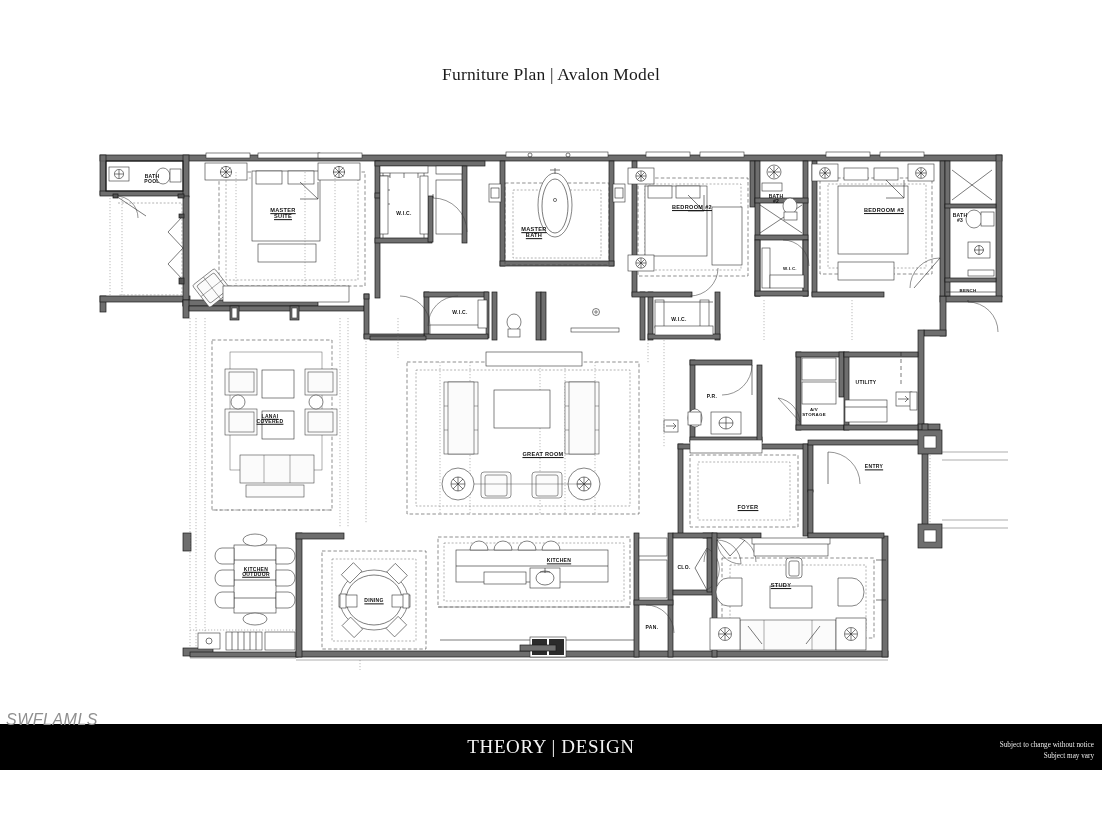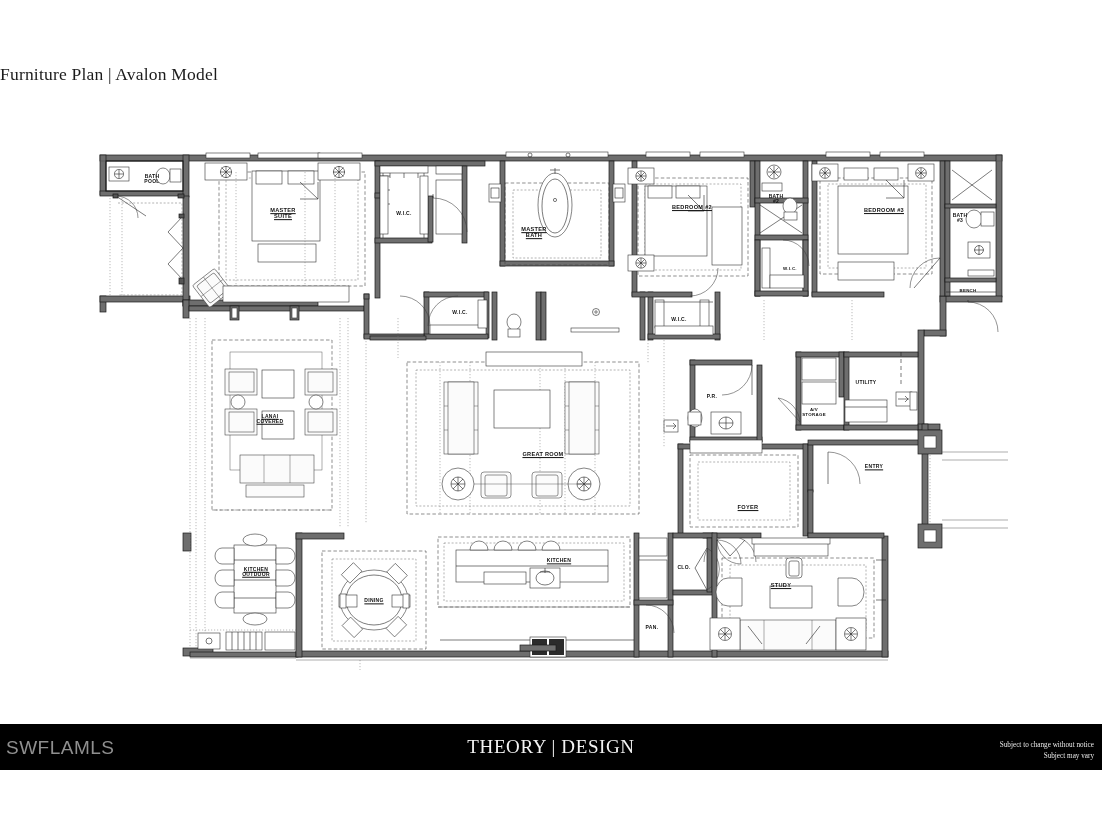--- a/index.html
+++ b/index.html
@@ -21,21 +21,21 @@
     width: 1102px;
     height: 826px;
     background: #ffffff;
   }
 
   
   #plan-title {
     position: absolute;
     left: 0; top: 64px;
     width: 1102px;
-    text-align: left;
+    text-align: center;
     font-family: "Liberation Serif", "DejaVu Serif", serif;
     font-size: 17.5px;
     letter-spacing: 0.2px;
     color: #1b1b1b;
     white-space: pre;
   }
 
   
   #plan-canvas {
     position: absolute;
@@ -69,26 +69,27 @@
     position: absolute;
     left: 0;
     top: 724px;
     width: 1102px;
     height: 46px;
     background: #000000;
   }
   #watermark-swflamls {
     position: absolute;
     left: 6px;
-    top: 738px;
+    top: 712px;
     font-family: "Liberation Sans", sans-serif;
-    font-size: 19px;
+    font-size: 16px;
     letter-spacing: 0.5px;
     color: #8f8f8f;
     line-height: 1;
+    font-style: italic;
   }
   #footer-brand {
     position: absolute;
     left: 0;
     top: 737px;
     width: 1102px;
     text-align: center;
     font-family: "Liberation Serif", "DejaVu Serif", serif;
     font-size: 19px;
     letter-spacing: 0.6px;

